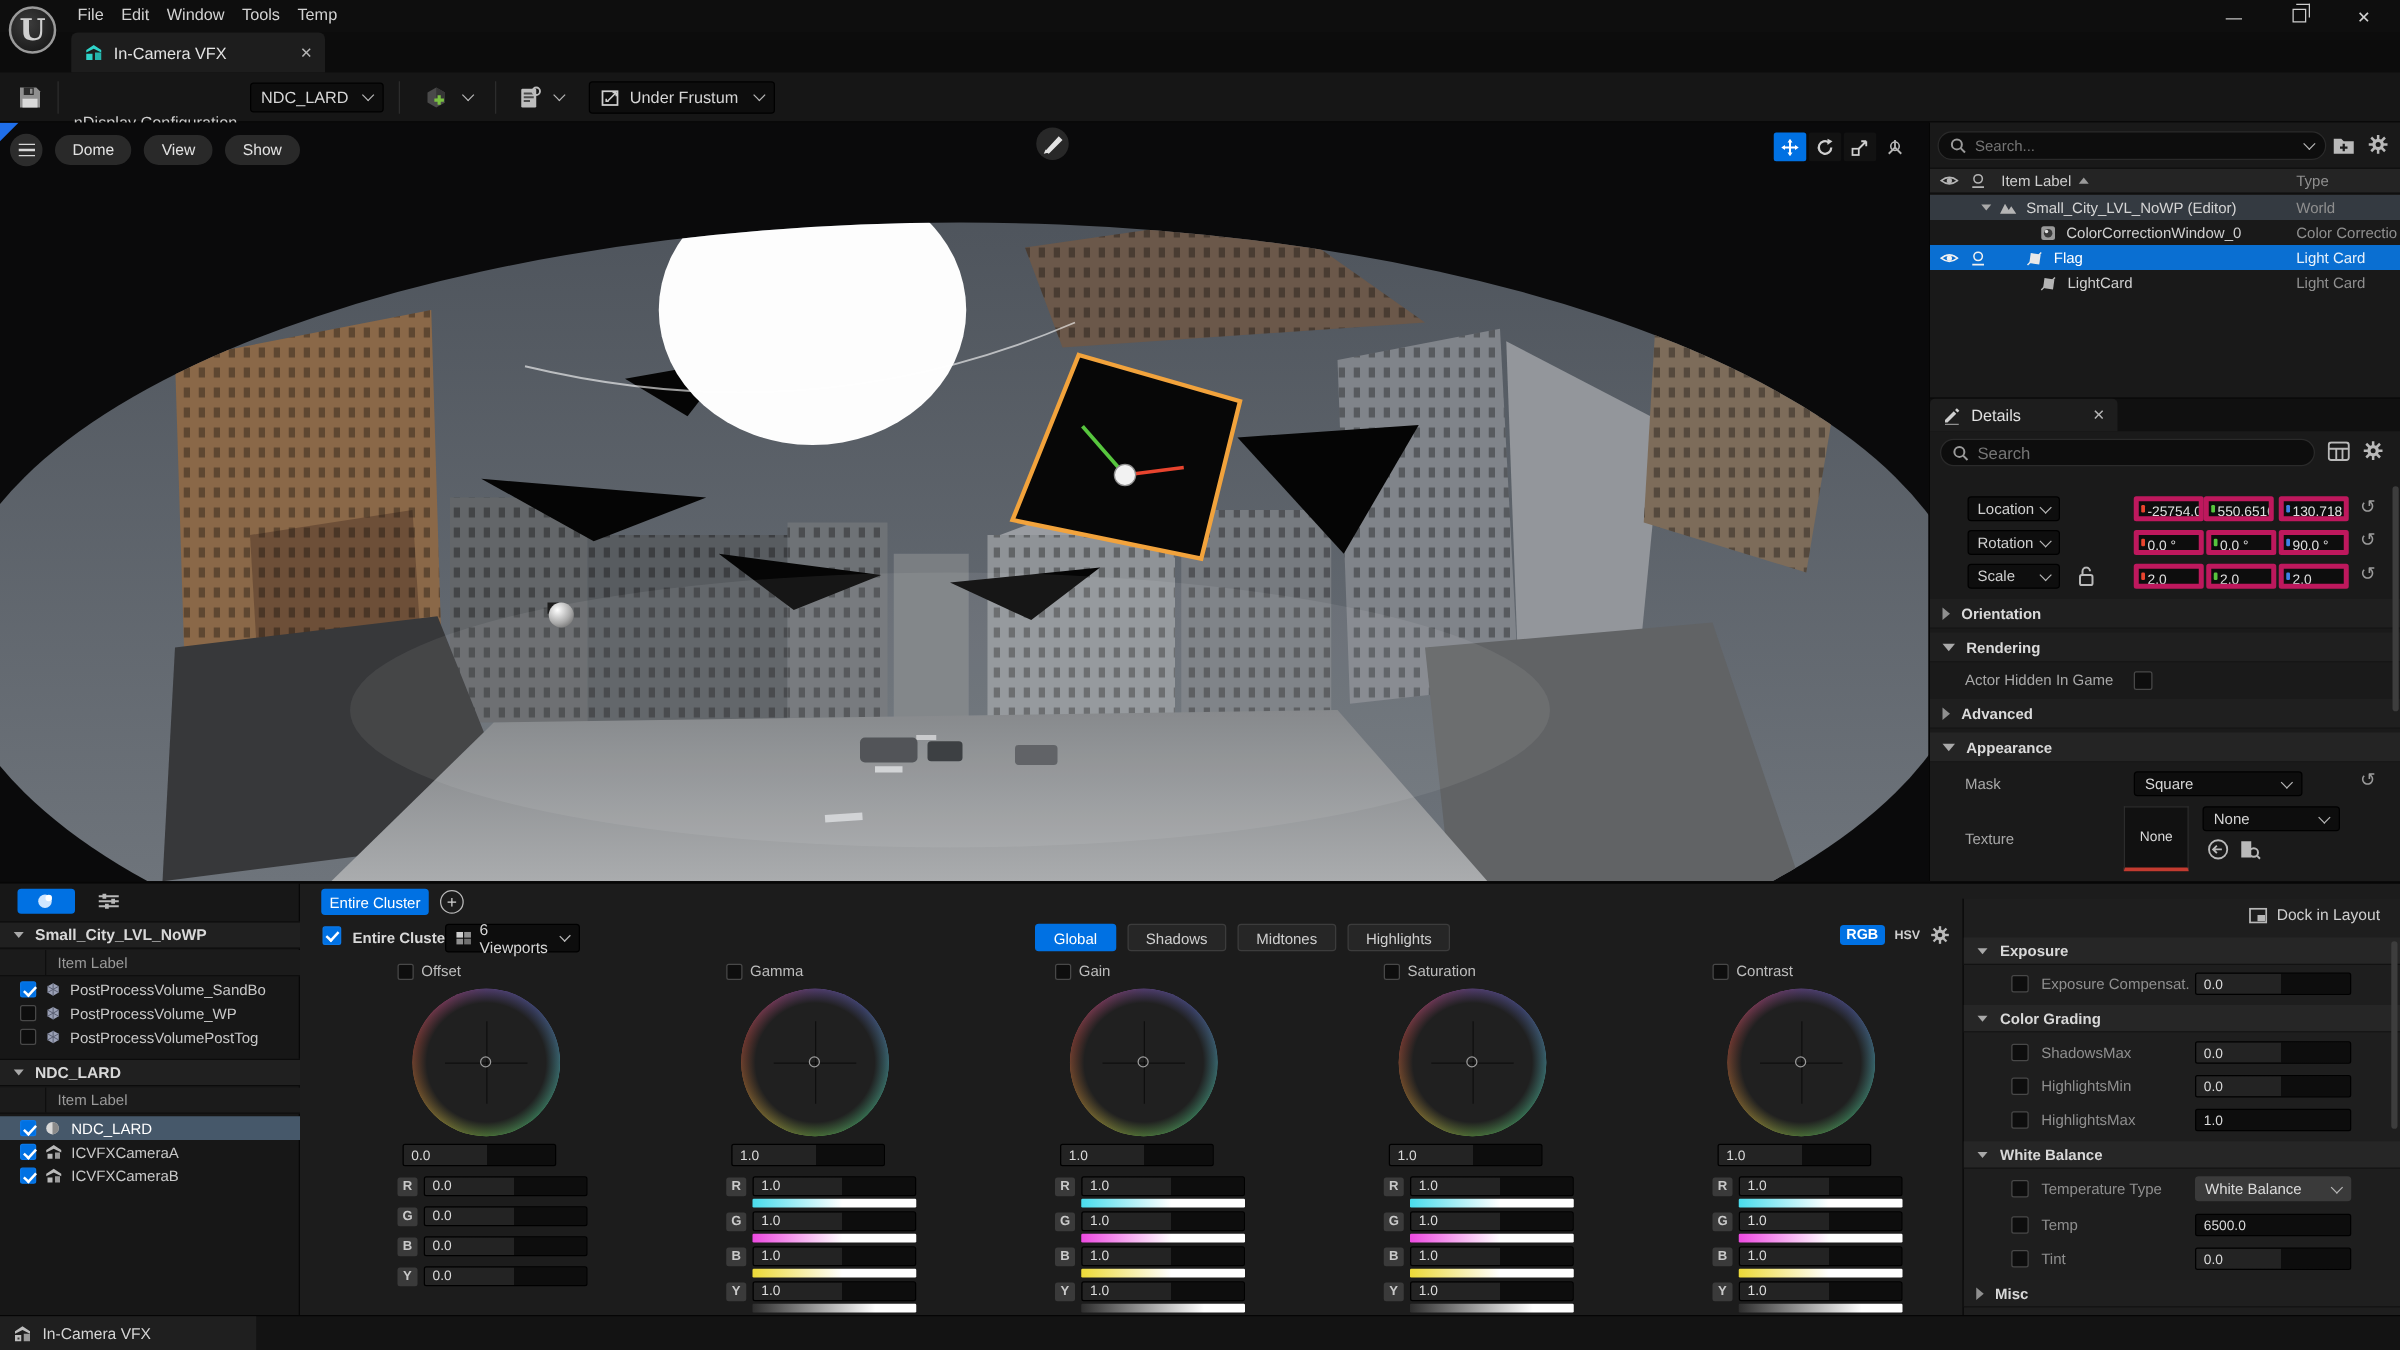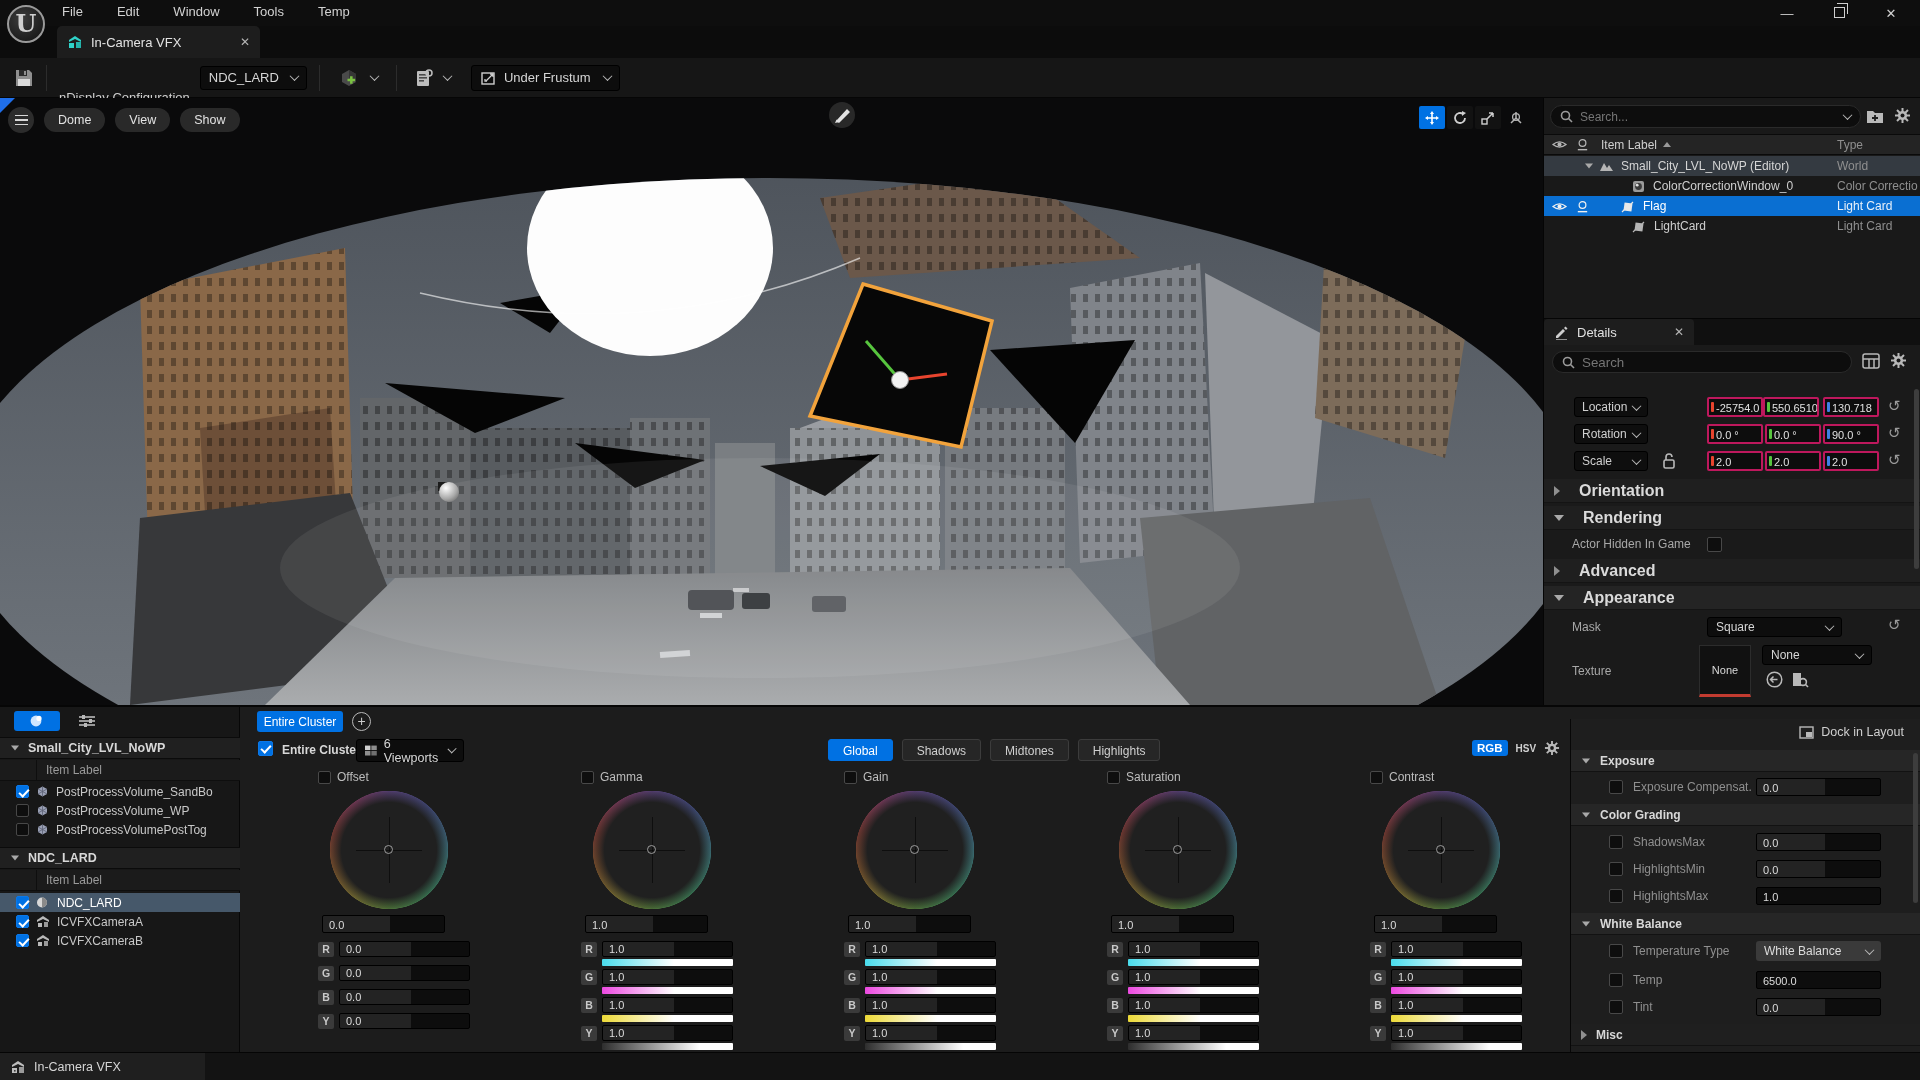--- a/index.html
+++ b/index.html
@@ -25,21 +25,21 @@
   .reset { color:#9a9a9a; font-size:15px; line-height:1; }
   .sval { background:linear-gradient(to right,#232323 0 55%,#0d0d0d 55%); border:1px solid #000;
     border-radius:2px; color:#dcdcdc; font-size:11px; line-height:16px; padding:1px 6px;
     overflow:hidden; white-space:nowrap; }
   .sval.flat { background:#0d0d0d; }
   .ddbox { background:#0d0d0d; border:1px solid #000; border-radius:3px; color:#d6d6d6;
     display:flex; align-items:center; padding:0 8px; }
 
   
   .titlebar { position:absolute; left:0; top:0; width:1920px; height:26px; background:#0e0e0e; }
-  .menubar { position:absolute; left:62px; top:4px; display:flex; gap:34px; color:#d2d2d2; font-size:13px; }
+  .menubar { position:absolute; left:62px; top:4px; display:flex; gap:14px; color:#d2d2d2; font-size:13px; }
   .menubar span { cursor:default; }
   .logo { position:absolute; left:7px; top:5px; width:38px; height:38px; border:2px solid #9a9a9a;
     border-radius:50%; background:radial-gradient(circle at 40% 35%, #3c3c3c, #111); color:#cfcfcf;
     font-family:"DejaVu Serif", serif; font-size:24px; font-weight:bold; text-align:center; line-height:34px; z-index:5;}
   .wctrls { position:absolute; right:8px; top:0; height:26px; display:flex; align-items:center; gap:26px;
     color:#d0d0d0; padding-right:8px;}
   .wc { width:26px; text-align:center; font-size:13px; }
   .wc-restore { position:relative; width:11px; height:11px; border:1.4px solid #cfcfcf; display:inline-block; }
   .wc-restore::before { content:""; position:absolute; left:2px; top:-5px; width:10px; height:10px;
     border:1.4px solid #cfcfcf; border-bottom:none; border-left:none; }
@@ -93,27 +93,27 @@
     border-top:1px solid #050505;}
   .det-tabrow { position:absolute; left:0; top:0; width:377px; height:26px; background:#101010; }
   .det-tab { position:absolute; left:0; top:0; height:26px; width:150px; background:#1d1d1d;
     border-radius:4px 4px 0 0; display:flex; align-items:center; gap:8px; padding:0 10px; color:#e0e0e0; font-size:13px;justify-content:space-between;}
   .det-search { position:absolute; left:8px; top:32px; width:300px; height:22px; background:#0d0d0d;
     border:1px solid #2a2a2a; border-radius:11px; display:flex; align-items:center; gap:7px; padding:0 9px; }
   .trow { position:absolute; left:0; width:377px; height:24px; }
   .tlabel { position:absolute; left:30px; top:2px; width:74px; height:20px; background:#0e0e0e;
     border:1px solid #000; border-radius:3px; color:#d0d0d0; font-size:12px; display:flex;
     align-items:center; padding:0 7px; justify-content:space-between; }
-  .tval { position:absolute; top:2px; width:56px; height:20px; background:#0d0d0d; border:2px solid #be185d;
+  .tval { position:absolute; top:2px; width:56px; height:20px; background:#0d0d0d; border:4px solid #be185d;
     border-radius:2px; color:#e0e0e0; font-size:11px; line-height:18px; padding-left:7px; overflow:hidden;
     white-space:nowrap; }
   .tval::before { content:""; position:absolute; left:2px; top:3px; bottom:3px; width:2.5px; border-radius:1px; }
   .tval.rx::before { background:#e8442e; } .tval.gy::before { background:#57c53e; } .tval.bz::before { background:#3f7fe5; }
   .sec-hdr { position:absolute; left:0; width:376px; height:24px; background:#242424; display:flex;
-    align-items:center; gap:19px; padding-left:10px; color:#dadada; font-weight:bold; font-size:16px;
+    align-items:center; gap:9px; padding-left:10px; color:#dadada; font-weight:bold; font-size:12px;
     border-bottom:1px solid #141414;}
   .det-prow { position:absolute; left:0; width:377px; height:24px; display:flex; align-items:center; }
   .det-plabel { position:absolute; left:28px; color:#a8a8a8; }
 
   
   .bottom { position:absolute; left:0; top:705px; width:1920px; height:347px; background:#1c1c1c;
     border-top:2px solid #060606; }
   .bl { position:absolute; left:0; top:0; width:240px; height:347px; background:#171717;
     border-right:1px solid #070707; }
   .bl-tabs { position:absolute; left:0; top:0; width:240px; height:28px; display:flex; align-items:center;

